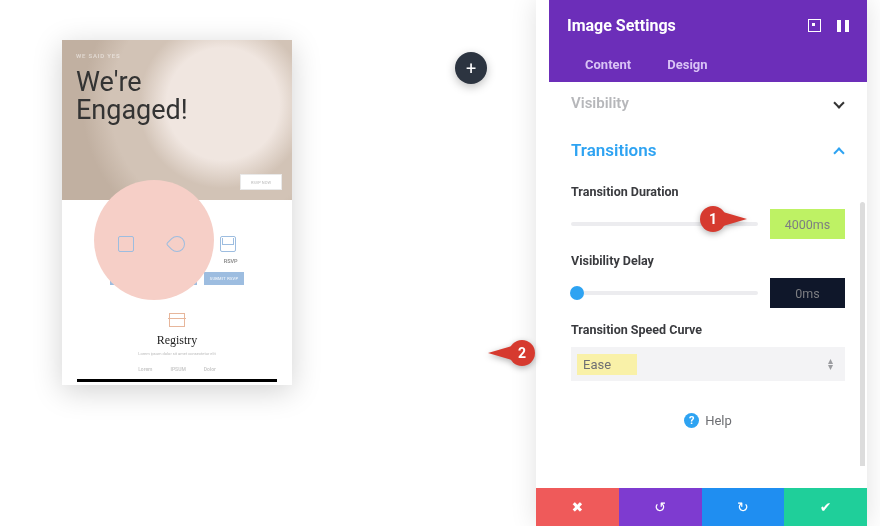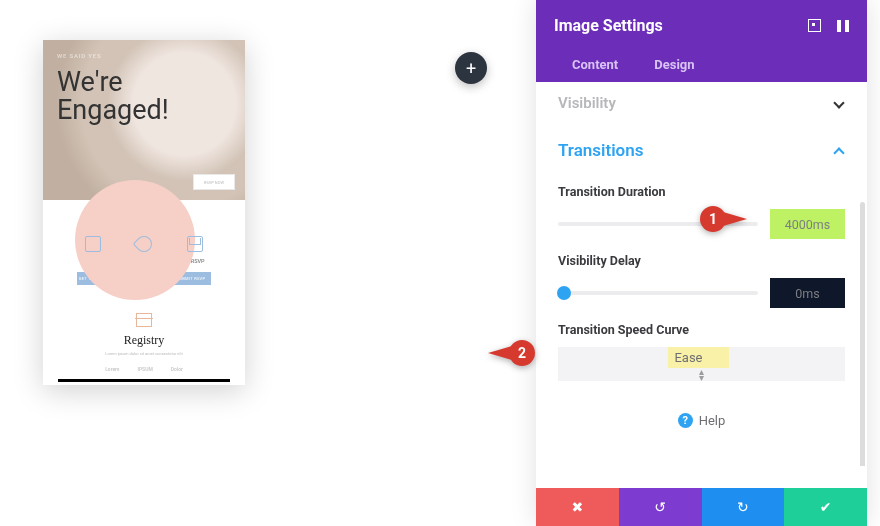--- a/index.html
+++ b/index.html
@@ -1,20 +1,20 @@
 <!DOCTYPE html>
 <html><head>
 <meta charset="utf-8">
 <style>
   * { box-sizing: border-box; margin: 0; padding: 0; font-family: -apple-system, BlinkMacSystemFont, "Segoe UI", Roboto, Helvetica, Arial, sans-serif; }
   body { width: 880px; height: 526px; background: #fff; position: relative; overflow: hidden; }
 
   
   .preview {
-    position: absolute; left: 43px; top: 40px; width: 202px; height: 345px;
+    position: absolute; left: 62px; top: 40px; width: 230px; height: 345px;
     box-shadow: 0 6px 28px rgba(0,0,0,.18); background: #fff;
   }
   .hero {
     height: 160px; position: relative; overflow: hidden; background: #dcdde1;
   }
   .hero .img-placeholder {
     position:absolute; inset:0;
     background: radial-gradient(circle at 70% 40%, #f0e6e0 0 30%, #d2c3b6 45% 60%, #c1b0a1 75%);
     filter: blur(.3px);
   }
@@ -47,21 +47,21 @@
   .logo-row span{ font-size:5px; color:#c9c9c9; font-weight:600;}
   .bar-bottom{ position:absolute; left:15px; right:15px; bottom:3px; height:3px; background:#000;}
 
   .add-circle{
     position:absolute; left:455px; top:52px; width:32px; height:32px; border-radius:50%;
     background:#2c3440; color:#fff; display:flex; align-items:center; justify-content:center; font-size:18px; font-weight:400;
     box-shadow:0 3px 10px rgba(0,0,0,.25);
   }
 
   
-  .panel{ position:absolute; right:13px; top:0; bottom:0; width:331px; background:#fff; box-shadow:0 0 25px rgba(0,0,0,.12);}
+  .panel{ position:absolute; right:13px; top:0; bottom:0; width:331px; background:#fff; box-shadow:0 0 25px rgba(0,0,0,.12);padding-left:13px;}
   .panel-header{ background:#6c2eb9; color:#fff; padding:16px 18px 0;}
   .panel-title-row{ display:flex; align-items:center; justify-content:space-between; padding-bottom:12px;}
   .panel-title-row h2{ font-size:16px; font-weight:700;}
   .head-icons{ display:flex; gap:16px; align-items:center;}
   .head-icons .hicon{ width:13px; height:13px; position:relative;}
   .hicon.square{ border:1.5px solid #fff;}
   .hicon.square:before{content:""; position:absolute; left:3px; top:3px; width:3px; height:3px; background:#fff;}
   .hicon.grid:before,.hicon.grid:after{content:""; position:absolute; background:#fff;}
   .hicon.grid{ width:12px; height:12px; }
   .hicon.grid:before{left:0; top:0; width:4px; height:12px;}
@@ -76,21 +76,21 @@
   .chev:before{content:""; position:absolute; left:2px; top:2px; width:6px; height:6px; border-right:2px solid #333; border-bottom:2px solid #333; transform:rotate(45deg);}
   .chev.up:before{ transform:rotate(-135deg); top:5px; border-color:#2ea3f2;}
   .section-open-title{ color:#2ea3f2; font-size:17px; font-weight:600; padding:16px 0 14px; display:flex; justify-content:space-between; align-items:center;}
   .field-label{ font-size:12.5px; font-weight:700; color:#3a3b3f; margin:10px 0 10px;}
   .slider-row{ display:flex; align-items:center; gap:12px; margin-bottom:14px; position:relative;}
   .slider-track{ flex:1; height:4px; background:#ececef; border-radius:2px; position:relative;}
   .slider-thumb{ position:absolute; top:-5px; width:14px; height:14px; border-radius:50%; background:#2ea3f2;}
   .value-box{ width:75px; height:30px; background:#0f172a; display:flex; align-items:center; justify-content:center; font-size:12.5px; color:#7d7e82;}
   .value-box.hl{ background:#bef264;}
   .select-row{ margin:8px 0 22px;}
-  .select-box{ height:34px; background:#f3f3f5; display:flex; align-items:center; justify-content:space-between; padding:0 12px; font-size:13px; color:#6e6f73;flex-direction:column;}
+  .select-box{ height:34px; background:#f3f3f5; display:flex; align-items:center; justify-content:space-between; padding:0 12px; font-size:13px; color:#6e6f73;}
   .select-box .sel-hl{ display:inline-block; background:#f9f1a8; padding:3px 26px 3px 6px; margin-left:-6px;}
   .select-arrows{ font-size:10px; color:#9b9ca0; line-height:.6;}
   .help{ text-align:center; font-size:13px; color:#6e6f73; padding:10px 0 18px; display:flex; gap:6px; justify-content:center; align-items:center;}
   .help .qicon{ width:15px; height:15px; border-radius:50%; background:#2ea3f2; color:#fff; font-size:11px; font-weight:700; display:flex; align-items:center; justify-content:center;}
   .footer-actions{ position:absolute; left:0; right:0; bottom:0; height:38px; display:flex;}
   .fa-btn{ flex:1; display:flex; align-items:center; justify-content:center; color:#fff;}
   .fa-btn svg,.fa-btn span{ font-size:14px;}
   .fa-cancel{ background:#ef5a5a;}
   .fa-undo{ background:#7e3bd0;}
   .fa-redo{ background:#1f8ef1;}

